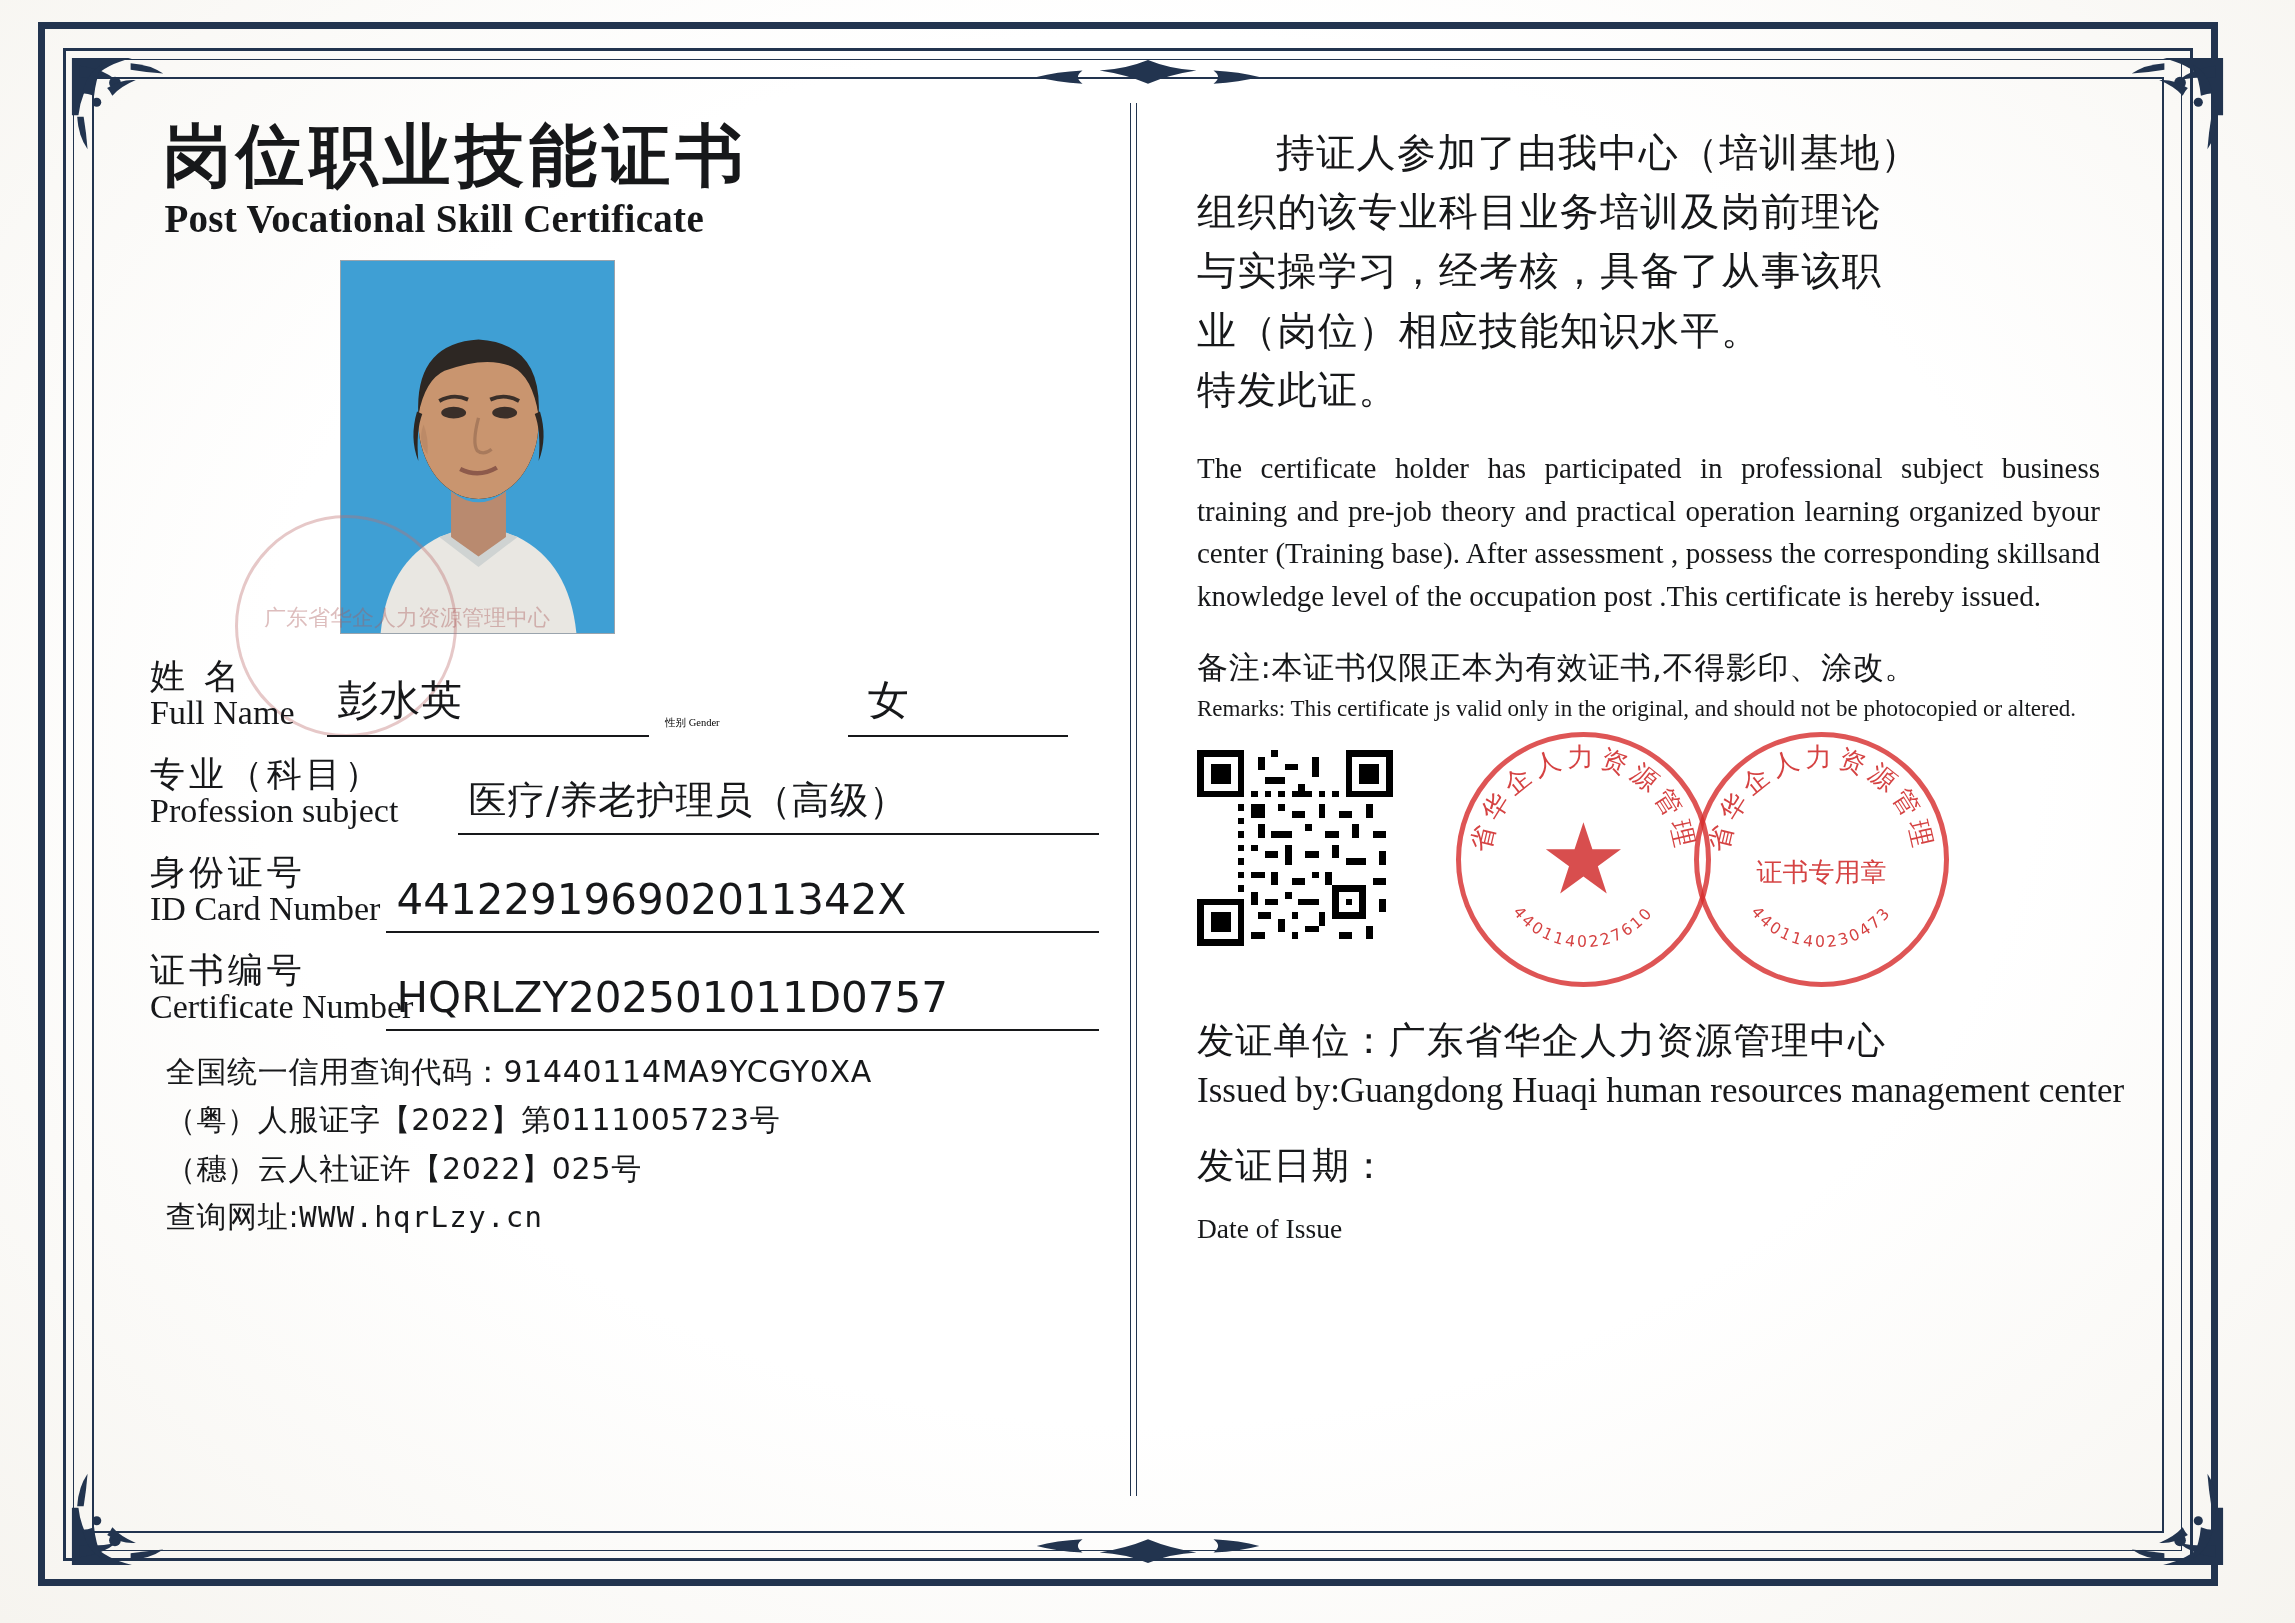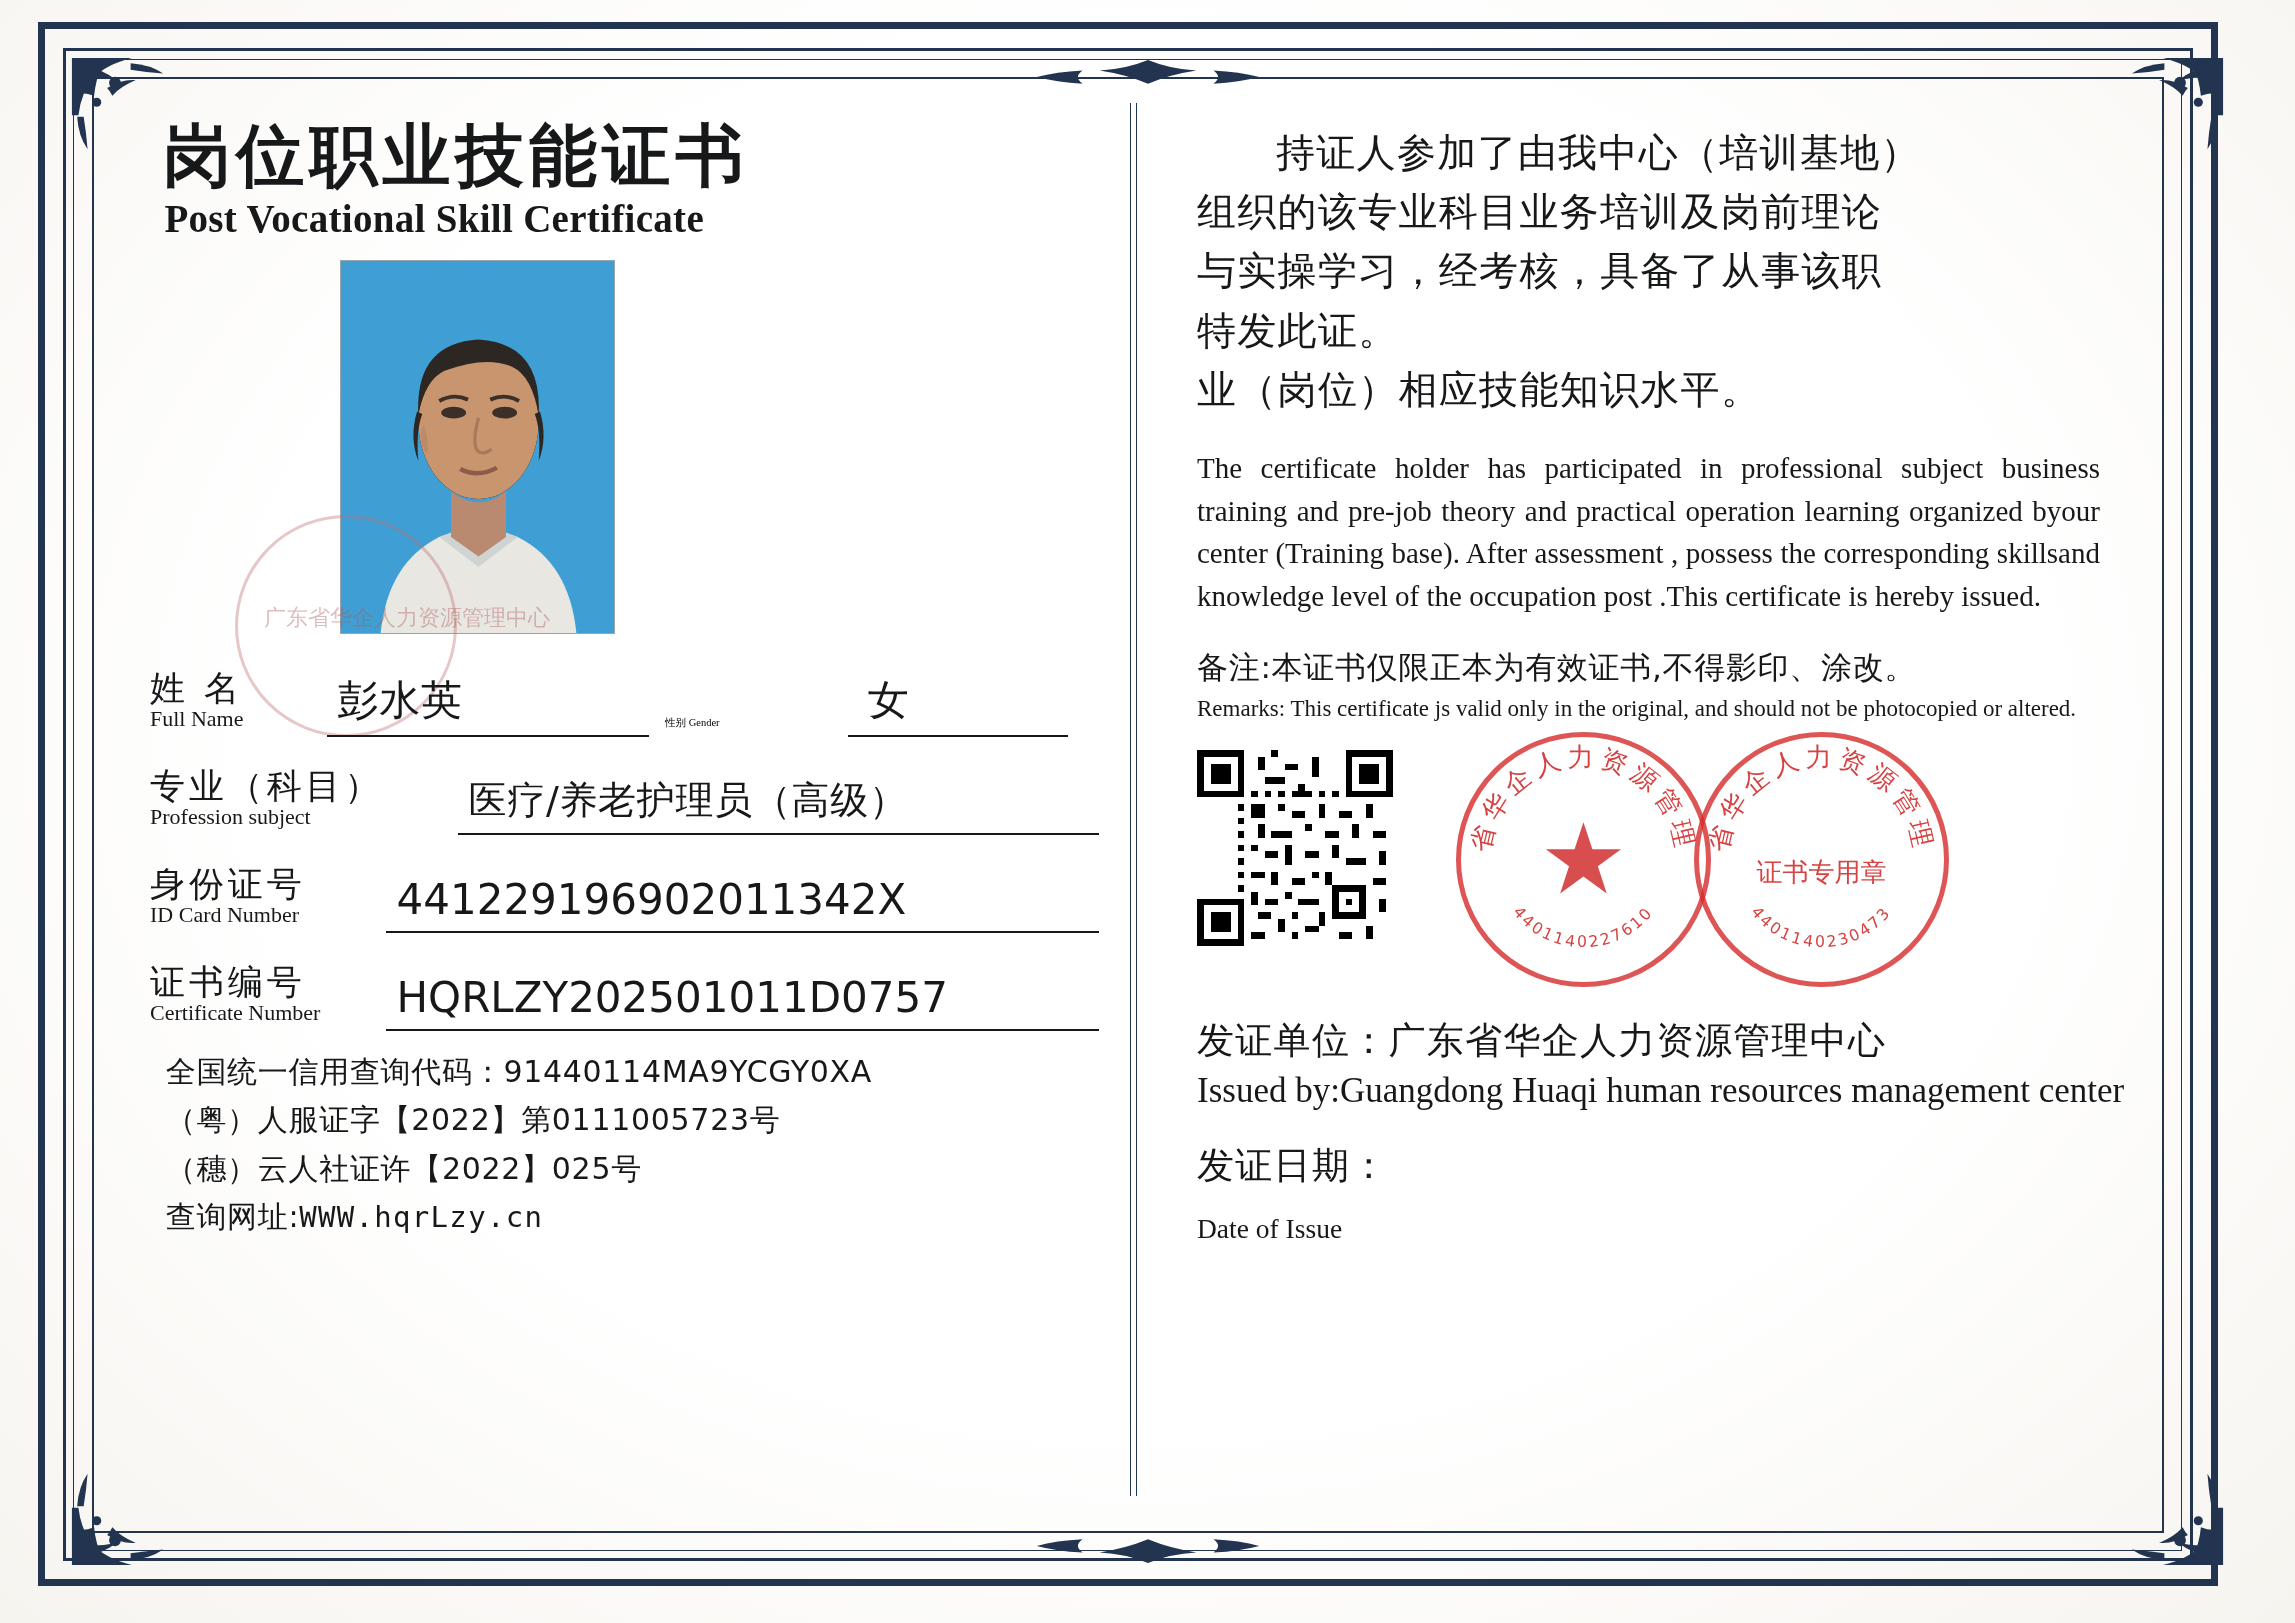--- a/index.html
+++ b/index.html
@@ -193,21 +193,21 @@
     display: block;
     font-family: "DejaVu Sans", sans-serif;
     font-size: 35px;
     color: #17181a;
     letter-spacing: 3.9px;
     white-space: nowrap;
   }
   .f-label .en {
     display: block;
     font-family: "Liberation Serif", serif;
-    font-size: 22px;
+    font-size: 34px;
     color: #17181a;
     white-space: nowrap;
     margin-top: 2.6px;
   }
   .f-value {
     flex: 1 1 auto;
     border-bottom: 2px solid #17181a;
     padding: 0 3.9px 6.5px 10.5px;
     font-family: "DejaVu Sans", sans-serif;
     font-size: 41px;
@@ -567,22 +567,22 @@
       </div>
 
     </div>
 
     <div class="col-right">
 
       <div class="para-cn">
         <span class="indent">持证人参加了由我中心（培训基地）</span>
         <span class="line2">组织的该专业科目业务培训及岗前理论</span>
         <span class="line2">与实操学习，经考核，具备了从事该职</span>
+        <span class="line2">业（岗位）相应技能知识水平。</span>
         <span class="line2">特发此证。</span>
-        <span class="line2">业（岗位）相应技能知识水平。</span>
       </div>
 
       <div class="para-en">The certificate holder has participated in professional subject business training and pre-job theory and practical operation learning organized byour center (Training base). After assessment , possess the corresponding skillsand knowledge level of the occupation post .This certificate is hereby issued.</div>
 
       <div class="remark-cn">备注:本证书仅限正本为有效证书,不得影印、涂改。</div>
       <div class="remark-en">Remarks: This certificate js valid only in the original, and should not be photocopied or altered.</div>
 
       <div class="qr-row">
 
         <div class="qr">

